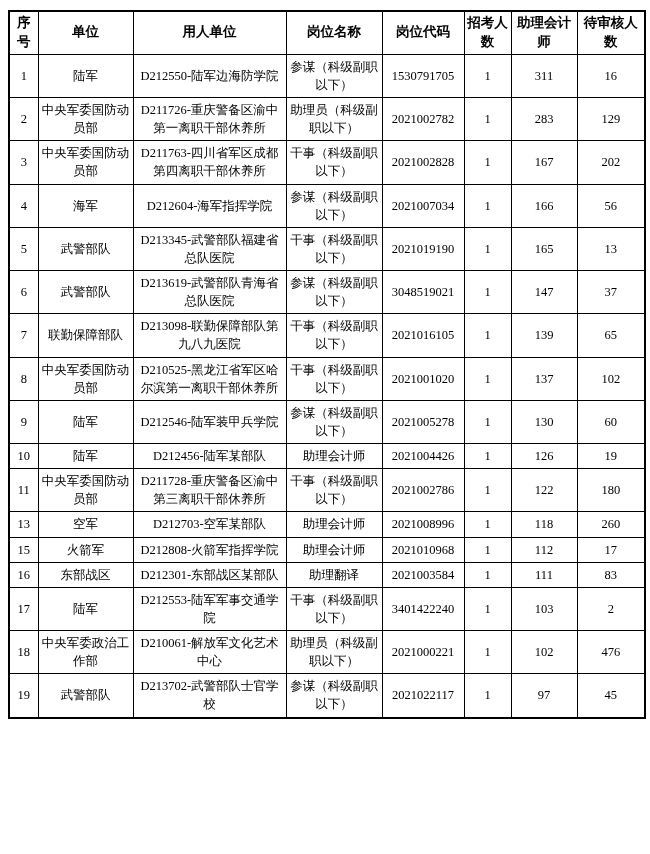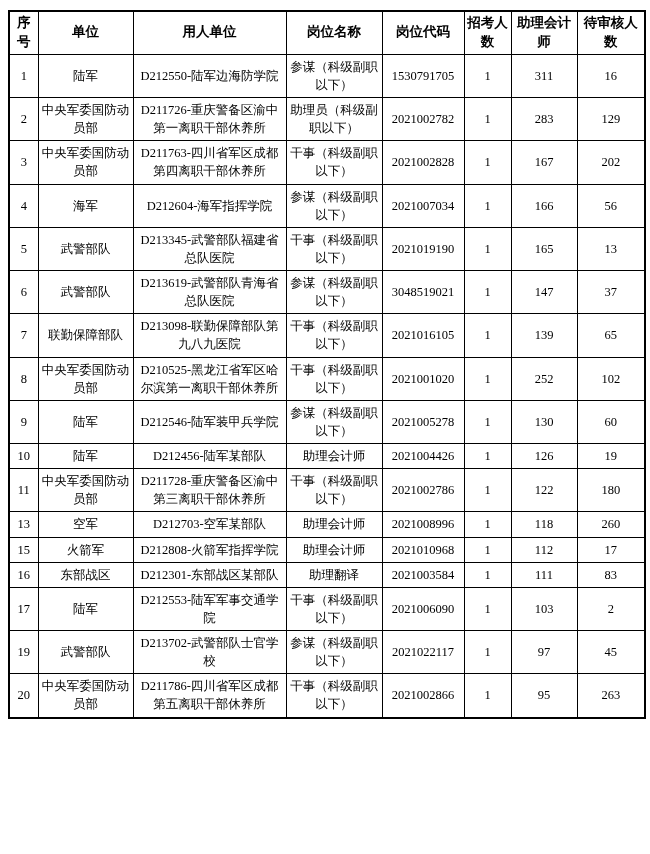--- a/index.html
+++ b/index.html
@@ -146,21 +146,21 @@
           <td>139</td>
           <td>65</td>
         </tr>
         <tr>
           <td>8</td>
           <td>中央军委国防动员部</td>
           <td>D210525-黑龙江省军区哈尔滨第一离职干部休养所</td>
           <td>干事（科级副职以下）</td>
           <td>2021001020</td>
           <td>1</td>
-          <td>252</td>
+          <td>137</td>
           <td>102</td>
         </tr>
         <tr>
           <td>9</td>
           <td>陆军</td>
           <td>D212546-陆军装甲兵学院</td>
           <td>参谋（科级副职以下）</td>
           <td>2021005278</td>
           <td>1</td>
           <td>130</td>
@@ -214,40 +214,40 @@
           <td>2021003584</td>
           <td>1</td>
           <td>111</td>
           <td>83</td>
         </tr>
         <tr>
           <td>17</td>
           <td>陆军</td>
           <td>D212553-陆军军事交通学院</td>
           <td>干事（科级副职以下）</td>
-          <td>2021006090</td>
+          <td>3401422240</td>
           <td>1</td>
           <td>103</td>
           <td>2</td>
+        </tr>
+        <tr>
+          <td>18</td>
+          <td>中央军委政治工作部</td>
+          <td>D210061-解放军文化艺术中心</td>
+          <td>助理员（科级副职以下）</td>
+          <td>2021000221</td>
+          <td>1</td>
+          <td>102</td>
+          <td>476</td>
         </tr>
         <tr>
           <td>19</td>
           <td>武警部队</td>
           <td>D213702-武警部队士官学校</td>
           <td>参谋（科级副职以下）</td>
           <td>2021022117</td>
           <td>1</td>
           <td>97</td>
           <td>45</td>
-        </tr>
-        <tr>
-          <td>20</td>
-          <td>中央军委国防动员部</td>
-          <td>D211786-四川省军区成都第五离职干部休养所</td>
-          <td>干事（科级副职以下）</td>
-          <td>2021002866</td>
-          <td>1</td>
-          <td>95</td>
-          <td>263</td>
         </tr>
       </tbody>
   </table>
 </div>
 
 </body></html>

